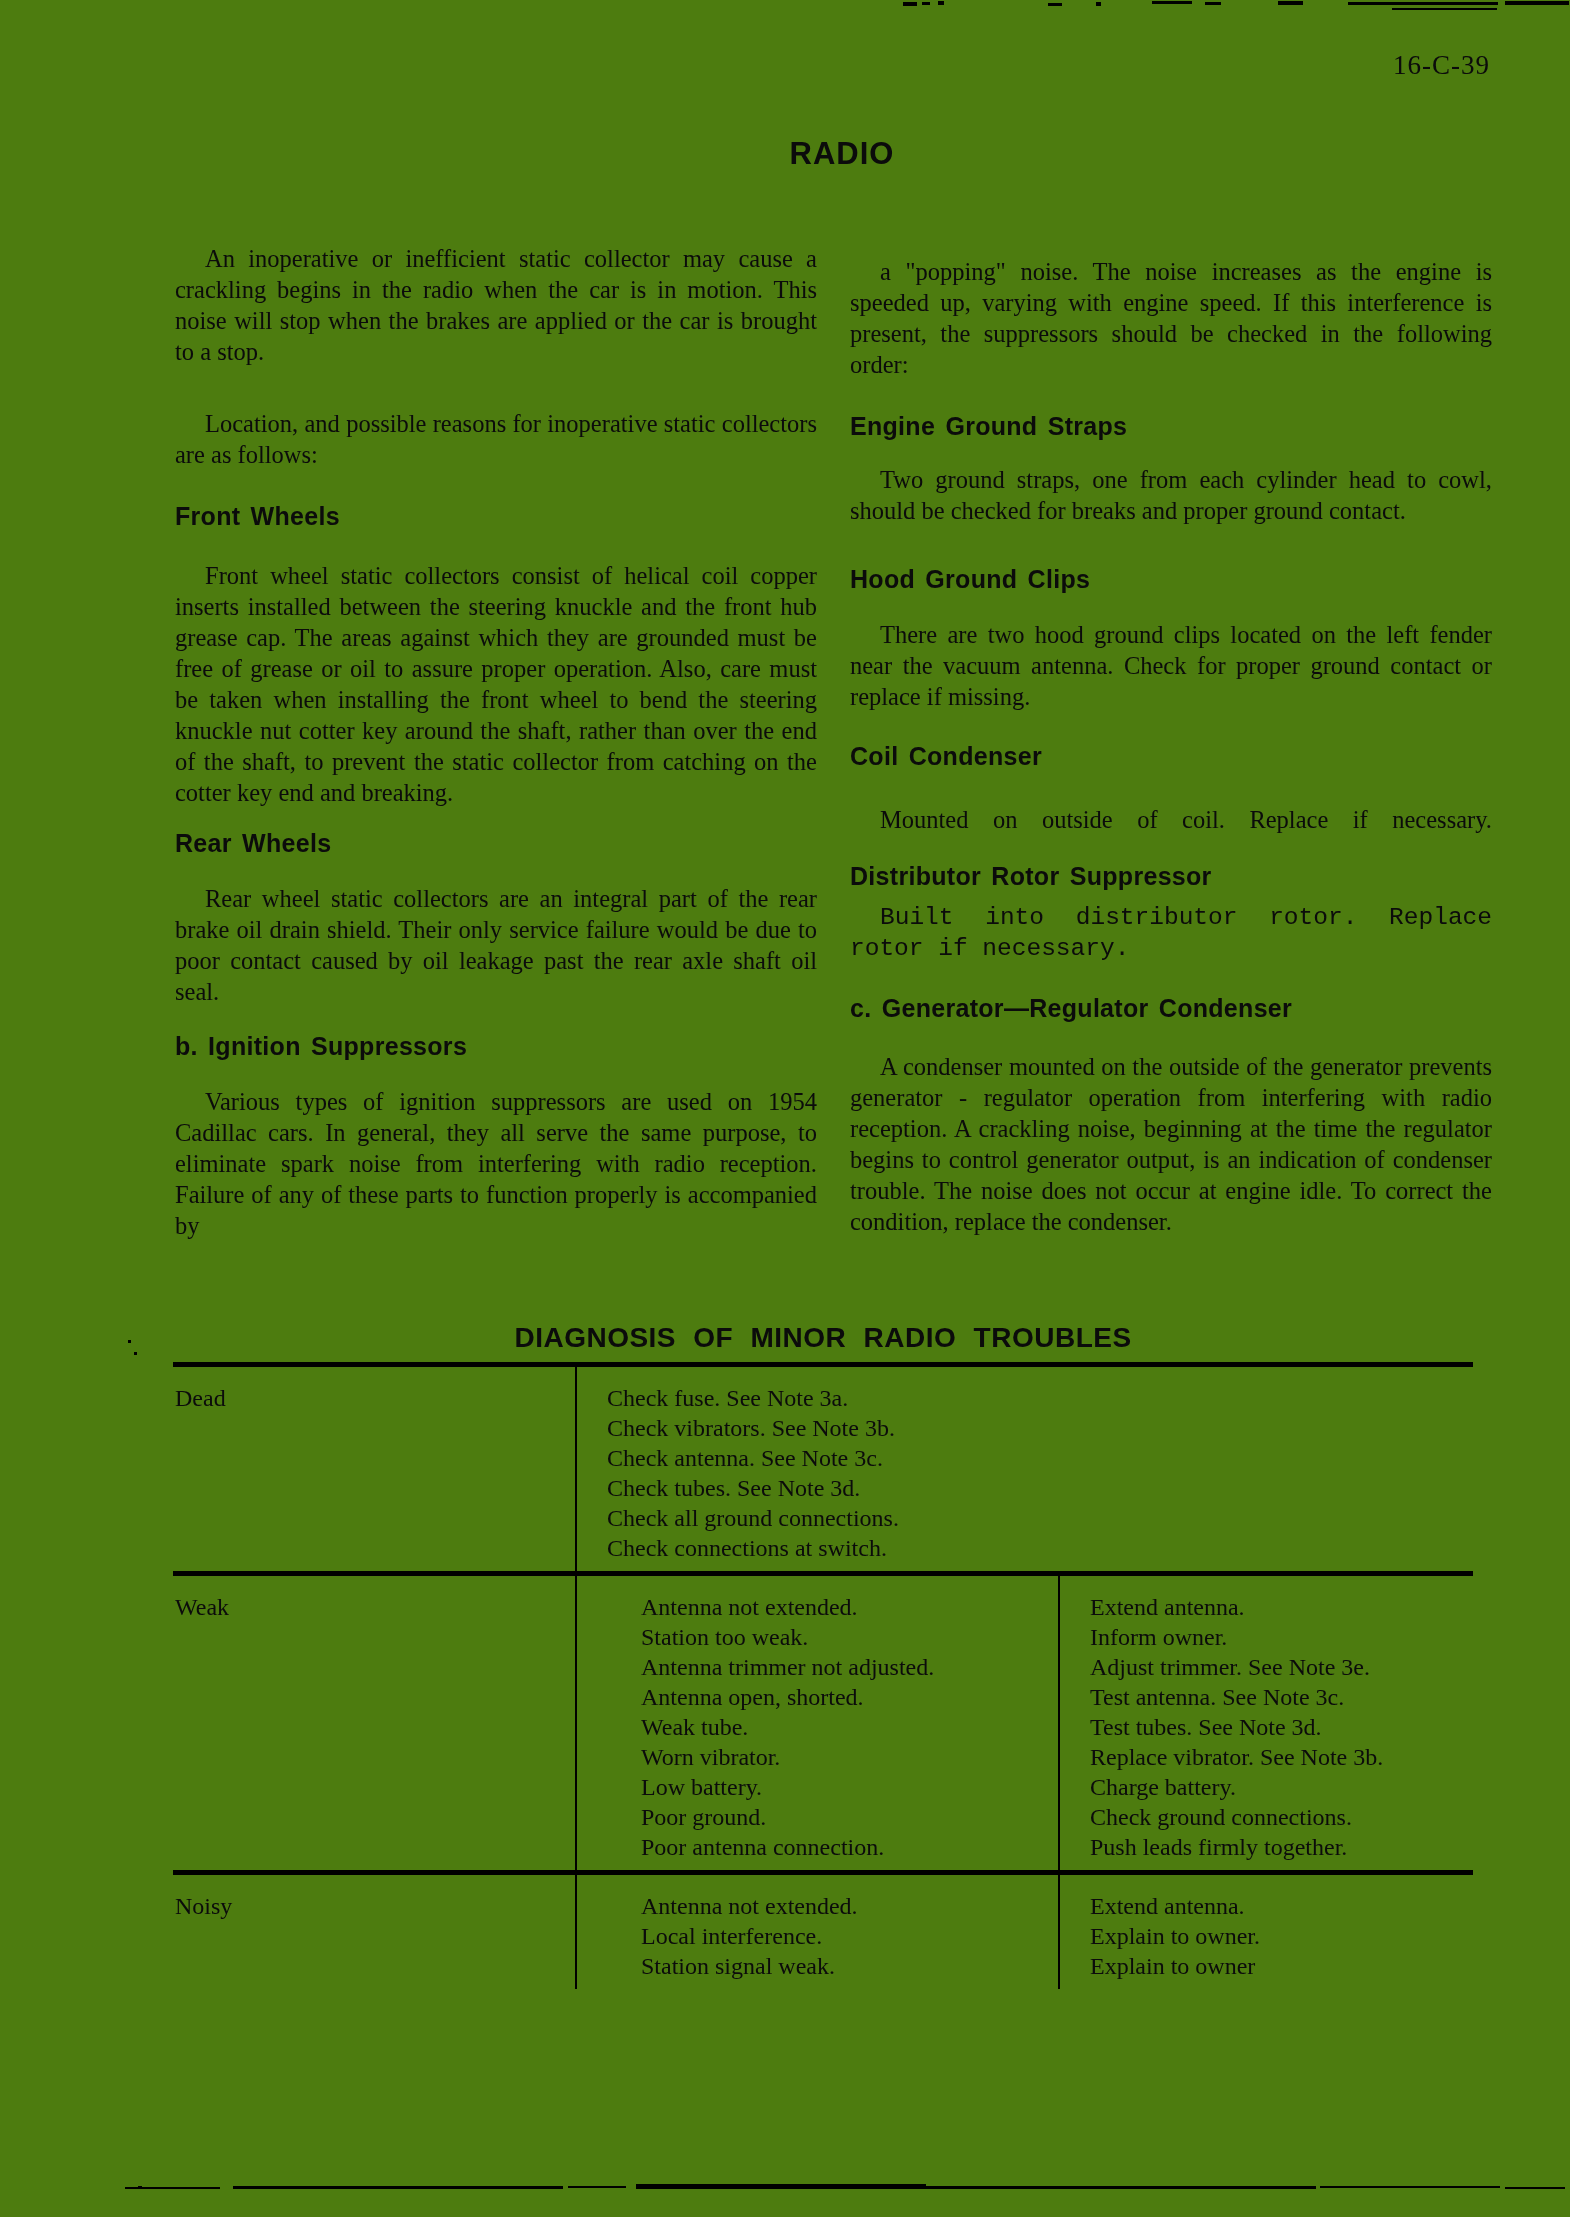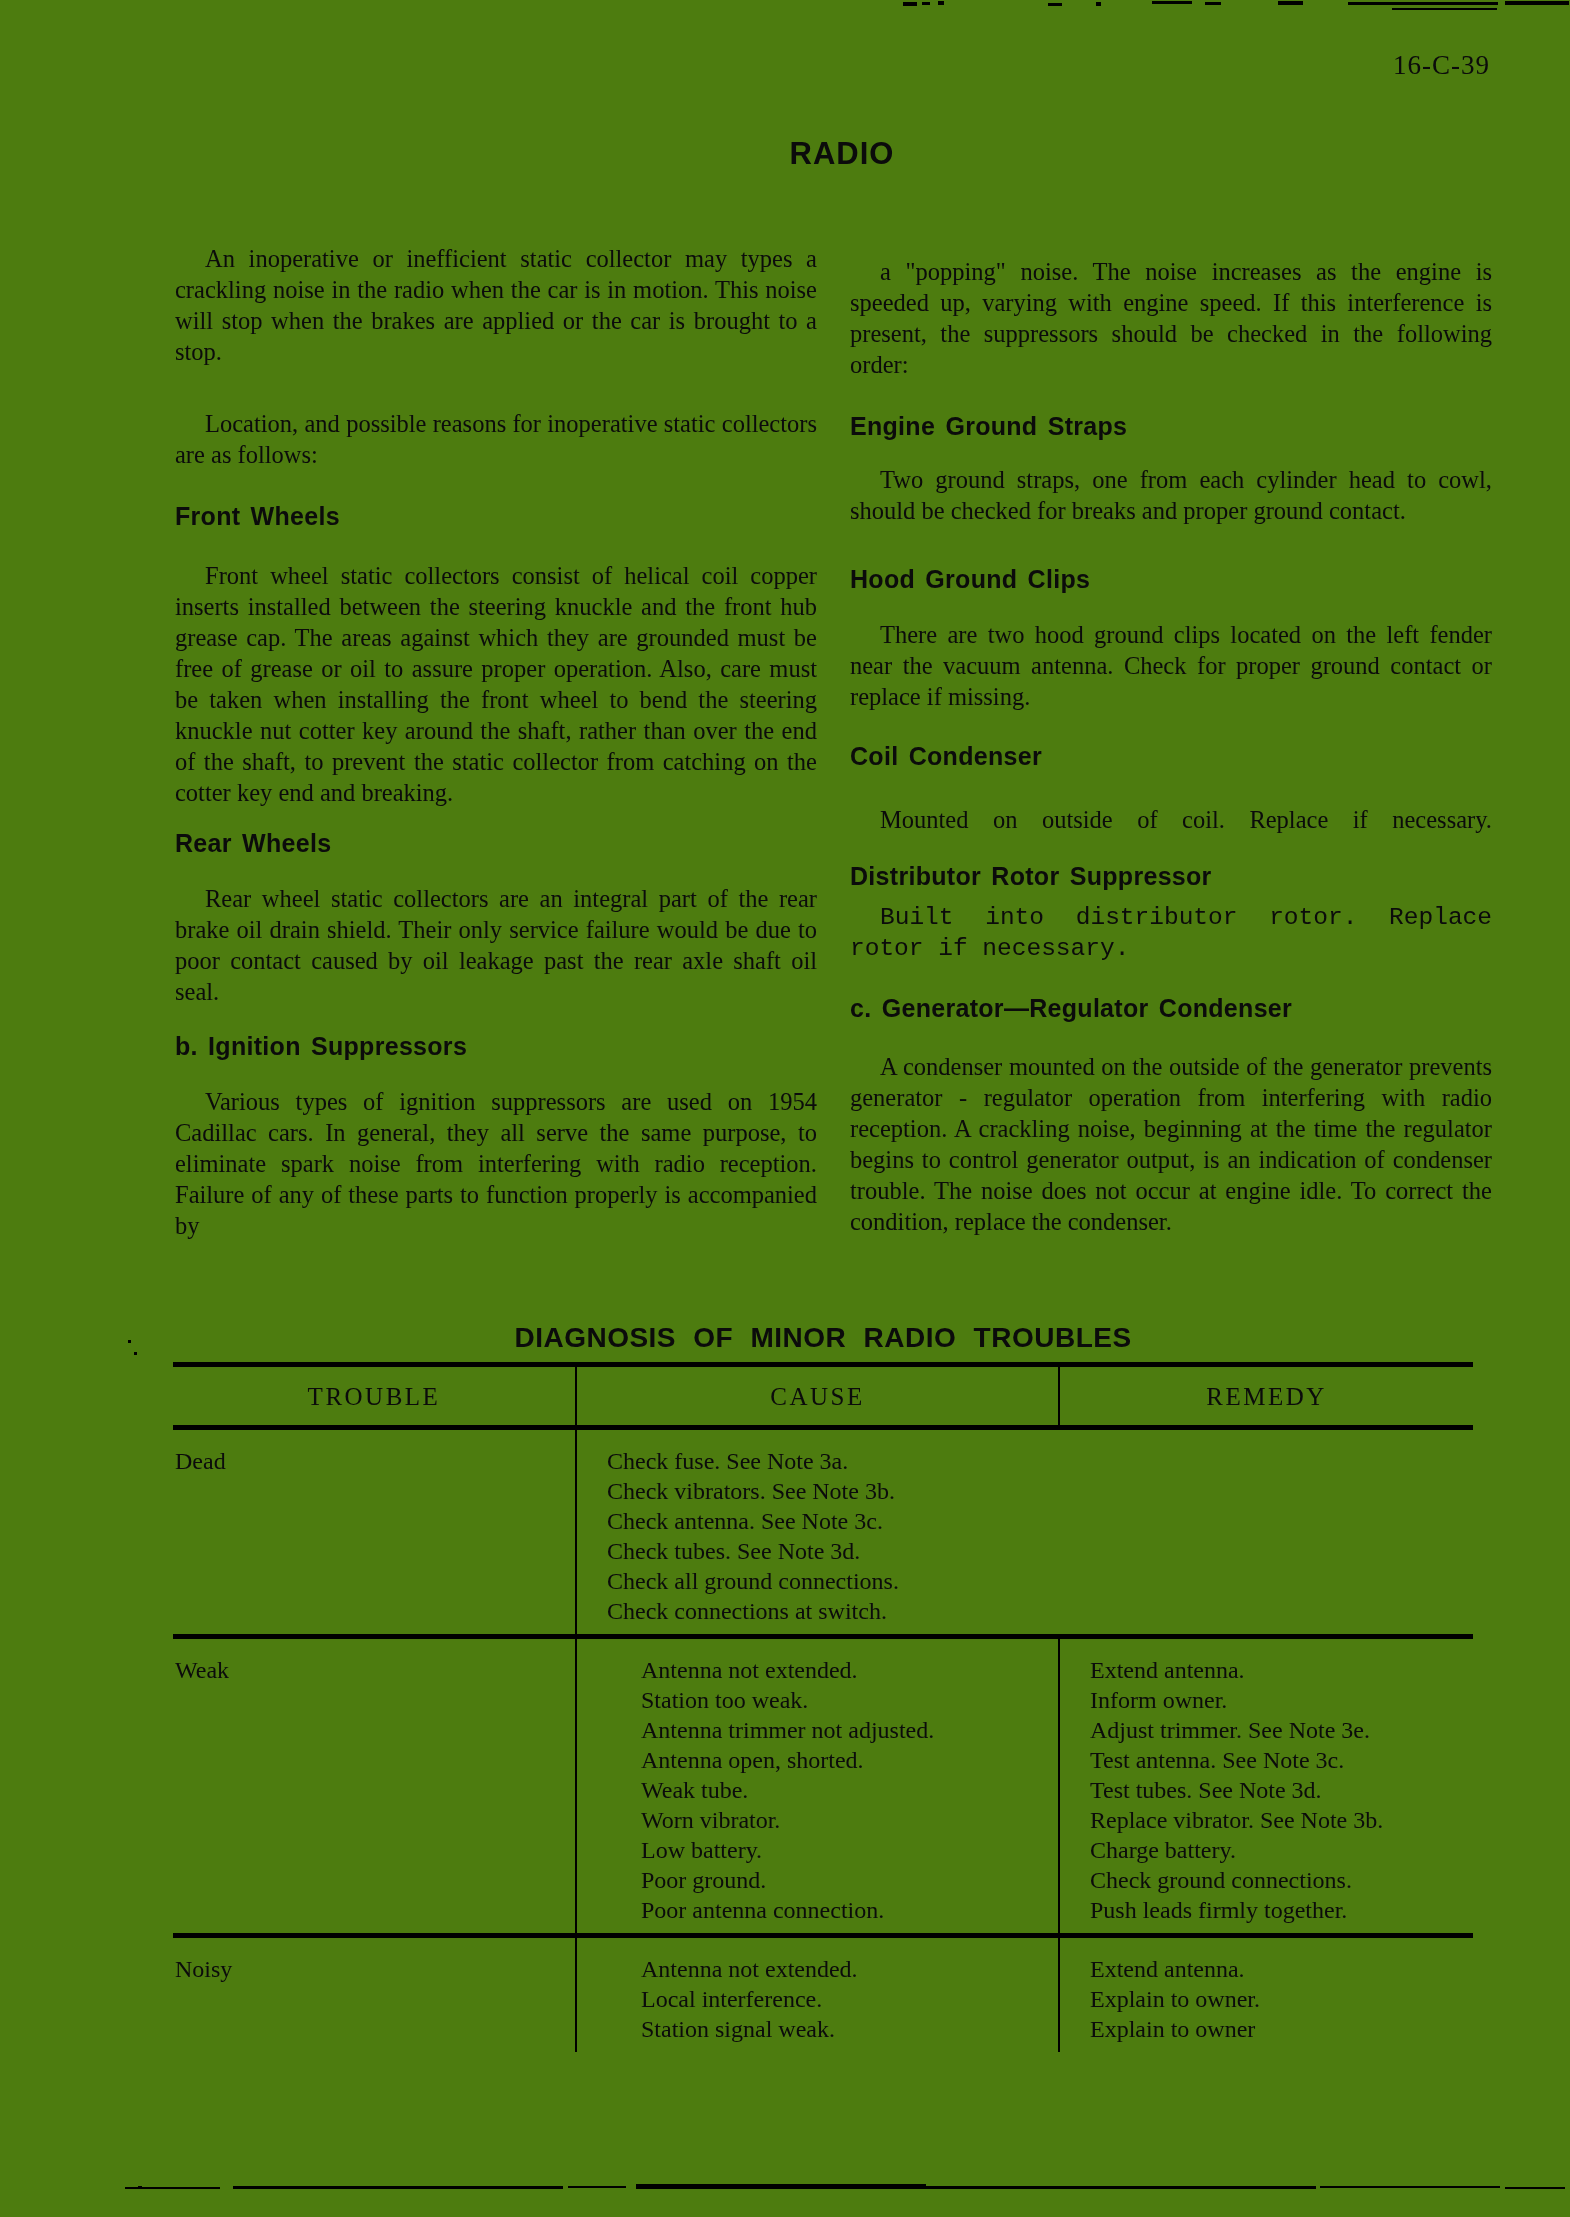--- a/index.html
+++ b/index.html
@@ -97,21 +97,21 @@
     <div class="scan" style="left:1278px;top:1px;width:25px;height:4px;"></div>
     <div class="scan" style="left:1348px;top:2px;width:150px;height:3px;"></div>
     <div class="scan" style="left:1392px;top:8px;width:105px;height:2px;"></div>
     <div class="scan" style="left:1505px;top:1px;width:64px;height:4px;"></div>
   </div>
 
   <div class="page-number">16-C-39</div>
   <div class="page-title">RADIO</div>
 
   <div class="col col-left">
-    <p id="p-intro">An inoperative or inefficient static collector may types a crackling noise in the radio when the car is in motion. This noise will stop when the brakes are applied or the car is brought to a stop.</p>
+    <p id="p-intro">An inoperative or inefficient static collector may cause a crackling begins in the radio when the car is in motion. This noise will stop when the brakes are applied or the car is brought to a stop.</p>
     <p id="p-intro2">Location, and possible reasons for inoperative static collectors are as follows:</p>
     <h3 id="h-front">Front Wheels</h3>
     <p id="p-front">Front wheel static collectors consist of helical coil copper inserts installed between the steering knuckle and the front hub grease cap. The areas against which they are grounded must be free of grease or oil to assure proper operation. Also, care must be taken when installing the front wheel to bend the steering knuckle nut cotter key around the shaft, rather than over the end of the shaft, to prevent the static collector from catching on the cotter key end and breaking.</p>
     <h3 id="h-rear">Rear Wheels</h3>
     <p id="p-rear">Rear wheel static collectors are an integral part of the rear brake oil drain shield. Their only service failure would be due to poor contact caused by oil leakage past the rear axle shaft oil seal.</p>
     <h3 id="h-ign">b. Ignition Suppressors</h3>
     <p id="p-ign">Various types of ignition suppressors are used on 1954 Cadillac cars. In general, they all serve the same purpose, to eliminate spark noise from interfering with radio reception. Failure of any of these parts to function properly is accompanied by</p>
   </div>
 
   <div class="col col-right">
@@ -124,25 +124,20 @@
     <p id="p-cc">Mounted on outside of coil. Replace if necessary.</p>
     <h3 id="h-drs">Distributor Rotor Suppressor</h3>
     <p id="p-drs">Built into distributor rotor. Replace rotor if necessary.</p>
     <h3 id="h-grc">c. Generator—Regulator Condenser</h3>
     <p id="p-grc">A condenser mounted on the outside of the generator prevents generator - regulator operation from interfering with radio reception. A crackling noise, beginning at the time the regulator begins to control generator output, is an indication of condenser trouble. The noise does not occur at engine idle. To correct the condition, replace the condenser.</p>
   </div>
 
   <div class="table-wrap">
     <div class="table-title">DIAGNOSIS OF MINOR RADIO TROUBLES</div>
     <div class="tbl">
-      <div class="tr thead">
-        <div class="th c1">TROUBLE</div>
-        <div class="th c2">CAUSE</div>
-        <div class="th c3">REMEDY</div>
-      </div>
       <div class="tr rbody">
         <div class="td c1 trouble">Dead</div>
         <div class="td c3 remedy lines">Check fuse.  See Note 3a.
 Check vibrators.  See Note 3b.
 Check antenna.  See Note 3c.
 Check tubes.  See Note 3d.
 Check all ground connections.
 Check connections at switch.</div>
       </div>
       <div class="tr rbody">

